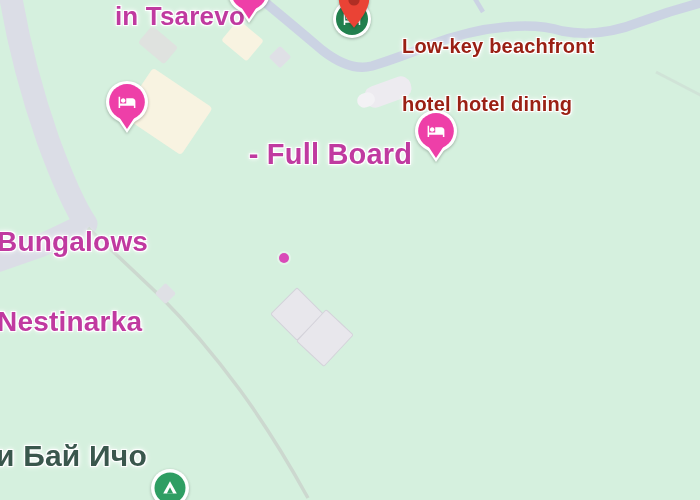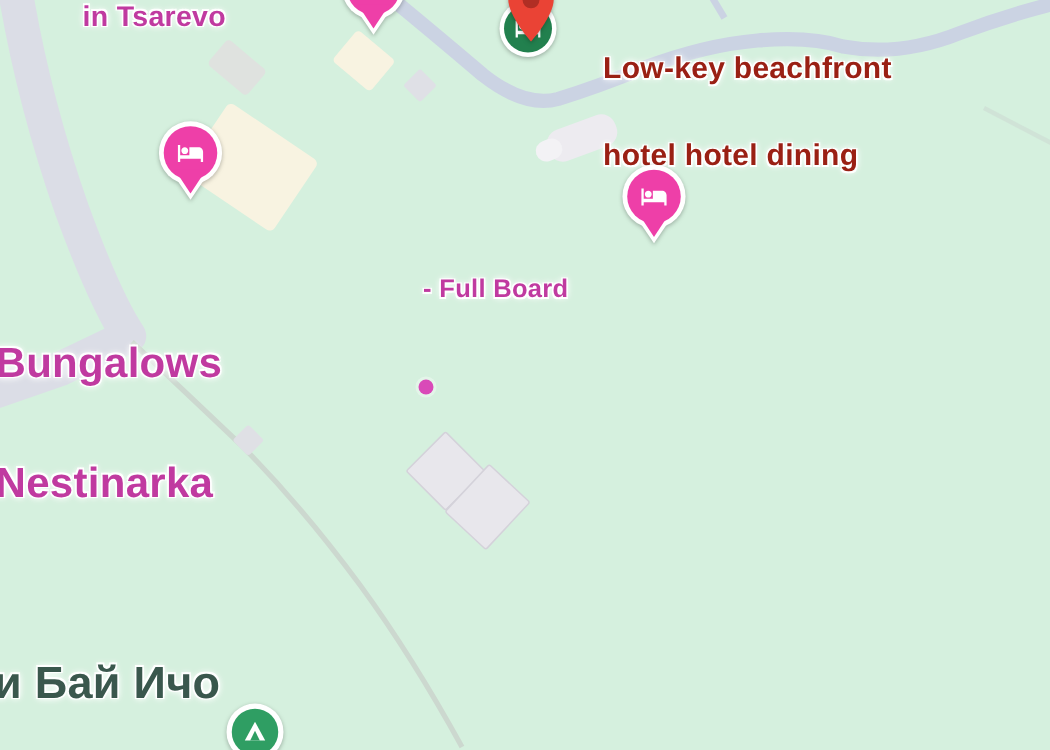--- a/index.html
+++ b/index.html
@@ -44,28 +44,28 @@
   <div class="bldg" style="left:131px;top:83px;width:72px;height:57px;background:#f8f3e1;border-radius:4px;transform:rotate(34deg);"></div>
   <div class="bldg" style="left:226px;top:27px;width:33px;height:27px;background:#f8f3e1;border-radius:3px;transform:rotate(40deg);"></div>
   <div class="bldg" style="left:141px;top:34px;width:34px;height:22px;background:#dfe2df;border-radius:3px;transform:rotate(40deg);"></div>
   <div class="bldg" style="left:272px;top:49px;width:16px;height:16px;background:#dfe0e6;border-radius:2px;transform:rotate(45deg);"></div>
   <div class="bldg" style="left:364px;top:81px;width:48px;height:22px;background:#edebf0;border-radius:10px;transform:rotate(-20deg);"></div>
   <div class="bldg" style="left:357px;top:93px;width:18px;height:14px;background:#f3f2f5;border-radius:7px;transform:rotate(-20deg);"></div>
   <div class="bldg" style="left:278px;top:295px;width:36px;height:36px;background:#e8e7ec;border:1px solid #d4d2da;border-radius:2px;transform:rotate(45deg);"></div>
   <div class="bldg" style="left:306px;top:316px;width:36px;height:42px;background:#e8e7ec;border:1px solid #d4d2da;border-radius:2px;transform:rotate(43deg);"></div>
   <div class="bldg" style="left:158px;top:286px;width:15px;height:15px;background:#dfe0e5;border-radius:2px;transform:rotate(45deg);"></div>
 
-  <div class="maplbl pink" style="left:55px;top:1px;width:190px;text-align:left;font-size:19px;">in Tsarevo</div>
+  <div class="maplbl pink" style="left:55px;top:1px;width:190px;text-align:right;font-size:26px;">in Tsarevo</div>
 
   <div class="maplbl red" style="left:382px;top:3px;font-size:20px;line-height:29px;margin-left:20px;">
     <div>Low-key beachfront</div>
     <div>hotel hotel dining</div>
   </div>
 
-  <div class="maplbl pink" style="left:228px;top:138px;width:205px;text-align:center;font-size:17px;margin-top:45px;">- Full Board</div>
+  <div class="maplbl pink" style="left:228px;top:138px;width:205px;text-align:center;font-size:29px;">- Full Board</div>
 
   <div class="maplbl pink" style="left:-3px;top:182px;font-size:28px;line-height:40px;">
     <div>Bungalows</div>
     <div>Nestinarka</div>
   </div>
 
   <div class="maplbl locality" style="left:-4px;top:439px;font-size:30px;">и Бай Ичо</div>
 
   <div class="marker" style="left:227px;top:-30px;">
     <svg width="44" height="54" viewBox="0 0 48 59">

